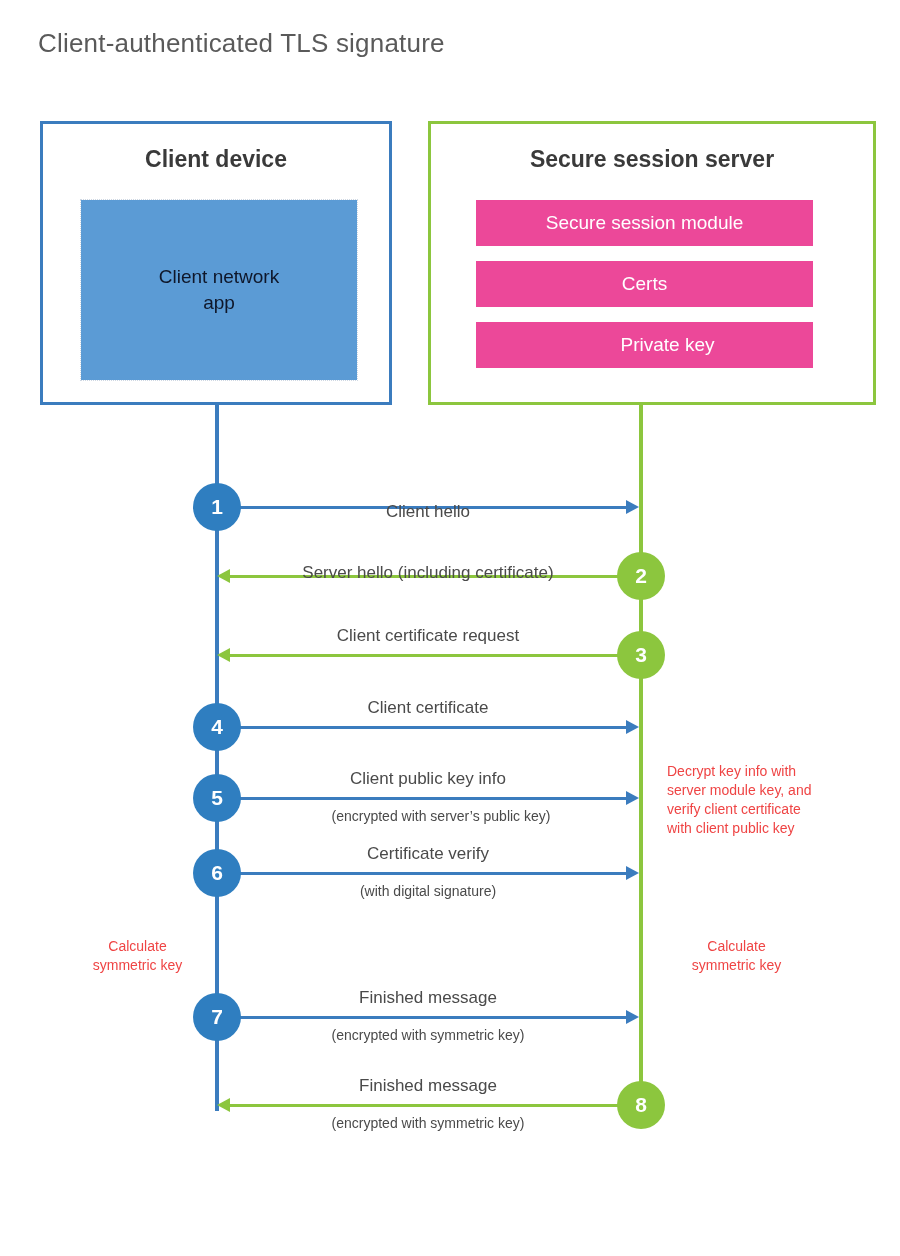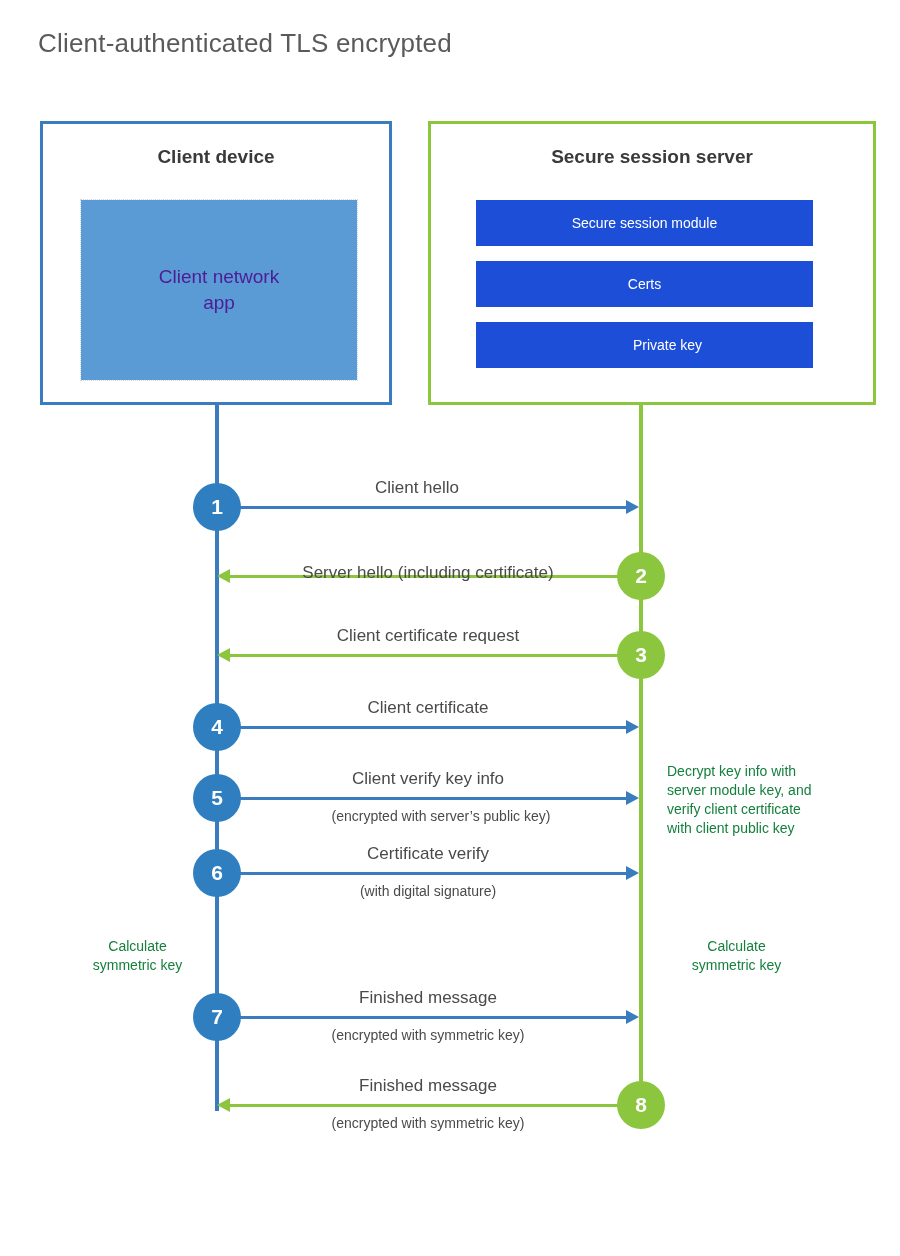--- a/index.html
+++ b/index.html
@@ -52,60 +52,60 @@
     width: 448px;
     height: 284px;
     border: 3px solid #8cc63e;
   }
   .party-title {
     position: absolute;
     left: 0;
     right: 0;
     top: 22px;
     text-align: center;
-    font-size: 19px;
+    font-size: 23px;
     font-weight: bold;
     color: #3a3a3a;
   }
 
   
   .client-app {
     position: absolute;
     left: 38px;
     top: 76px;
     width: 276px;
     height: 180px;
     background: #5b9bd5;
     outline: 1px dotted #cfd8e3;
     display: flex;
     align-items: center;
     justify-content: center;
     text-align: center;
-    color: #4c1d95;
+    color: #0f172a;
     font-size: 19px;
     line-height: 1.35;
     box-sizing: border-box;
     padding: 8px 12px;
   }
 
   
   .server-bars {
     position: absolute;
     left: 45px;
     top: 76px;
     width: 337px;
   }
   .server-bar {
     height: 46px;
-    background: #1d4ed8;
+    background: #ec4899;
     display: flex;
     align-items: center;
     justify-content: center;
     color: #ffffff;
-    font-size: 14px;
+    font-size: 19px;
     margin-bottom: 15px;
     box-sizing: border-box;
   }
   .server-bar:last-child { margin-bottom: 0; padding-left: 46px; }
 
   
   .lifeline {
     position: absolute;
     width: 4px;
   }
@@ -188,21 +188,21 @@
     color: #4a4a4a;
     white-space: nowrap;
     top: 10px;
   }
 
   
   .annotation {
     position: absolute;
     font-size: 14px;
     line-height: 1.35;
-    color: #15803d;
+    color: #ef4444;
   }
   .annotation.server-note {
     left: 667px;
     top: 762px;
     width: 175px;
     text-align: left;
   }
   .annotation.calc-client {
     left: 70px;
     top: 937px;
@@ -215,21 +215,21 @@
     width: 135px;
     text-align: center;
   }
   .annotation .line { display: block; }
 </style>
 </head>
 <body>
 
 <div id="canvas">
 
-  <div class="page-title">Client-authenticated TLS encrypted</div>
+  <div class="page-title">Client-authenticated TLS signature</div>
 
   <div class="party-box client">
     <div class="party-title">Client device</div>
     <div class="client-app">
       <span>
         <span>Client network</span><br>
         <span>app</span>
       </span>
     </div>
   </div>
@@ -242,21 +242,21 @@
       <div class="server-bar">Private key</div>
     </div>
   </div>
 
   <div class="lifeline client-line"></div>
   <div class="lifeline server-line"></div>
 
   <div class="step" style="top:507px;">
     <div class="arrow-shaft blue" style="left:217px; width:409px;"></div>
     <div class="arrow-head right blue" style="left:626px;"></div>
-    <div class="step-label" style="left:206px; width:422px;">Client hello</div>
+    <div class="step-label" style="left:217px; width:422px;margin-top:24px;">Client hello</div>
     <div class="step-badge blue">1</div>
   </div>
 
   <div class="step" style="top:576px;">
     <div class="arrow-shaft green" style="left:230px; width:411px;"></div>
     <div class="arrow-head left green" style="left:217px;"></div>
     <div class="step-label" style="left:217px; width:422px;margin-top:16px;">Server hello (including certificate)</div>
     <div class="step-badge green">2</div>
   </div>
 
@@ -270,21 +270,21 @@
   <div class="step" style="top:727px;">
     <div class="arrow-shaft blue" style="left:217px; width:409px;"></div>
     <div class="arrow-head right blue" style="left:626px;"></div>
     <div class="step-label" style="left:217px; width:422px;">Client certificate</div>
     <div class="step-badge blue">4</div>
   </div>
 
   <div class="step" style="top:798px;">
     <div class="arrow-shaft blue" style="left:217px; width:409px;"></div>
     <div class="arrow-head right blue" style="left:626px;"></div>
-    <div class="step-label" style="left:217px; width:422px;">Client verify key info</div>
+    <div class="step-label" style="left:217px; width:422px;">Client public key info</div>
     <div class="step-sublabel" style="left:230px; width:422px;">(encrypted with server’s public key)</div>
     <div class="step-badge blue">5</div>
   </div>
 
   <div class="step" style="top:873px;">
     <div class="arrow-shaft blue" style="left:217px; width:409px;"></div>
     <div class="arrow-head right blue" style="left:626px;"></div>
     <div class="step-label" style="left:217px; width:422px;">Certificate verify</div>
     <div class="step-sublabel" style="left:217px; width:422px;">(with digital signature)</div>
     <div class="step-badge blue">6</div>

